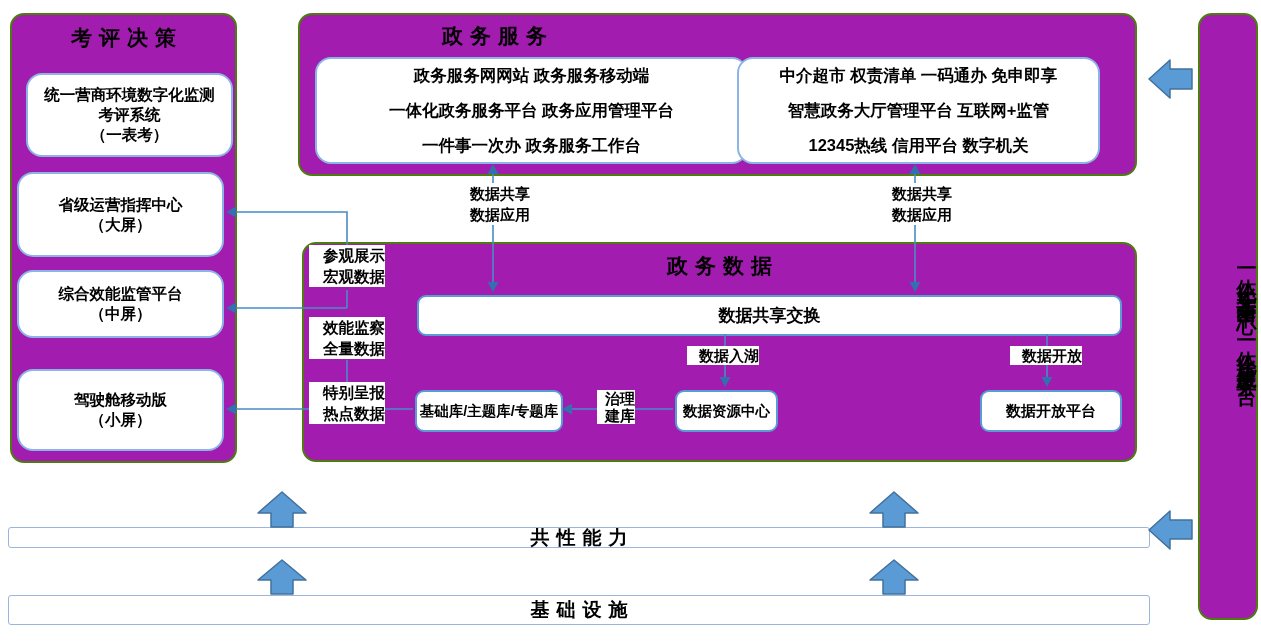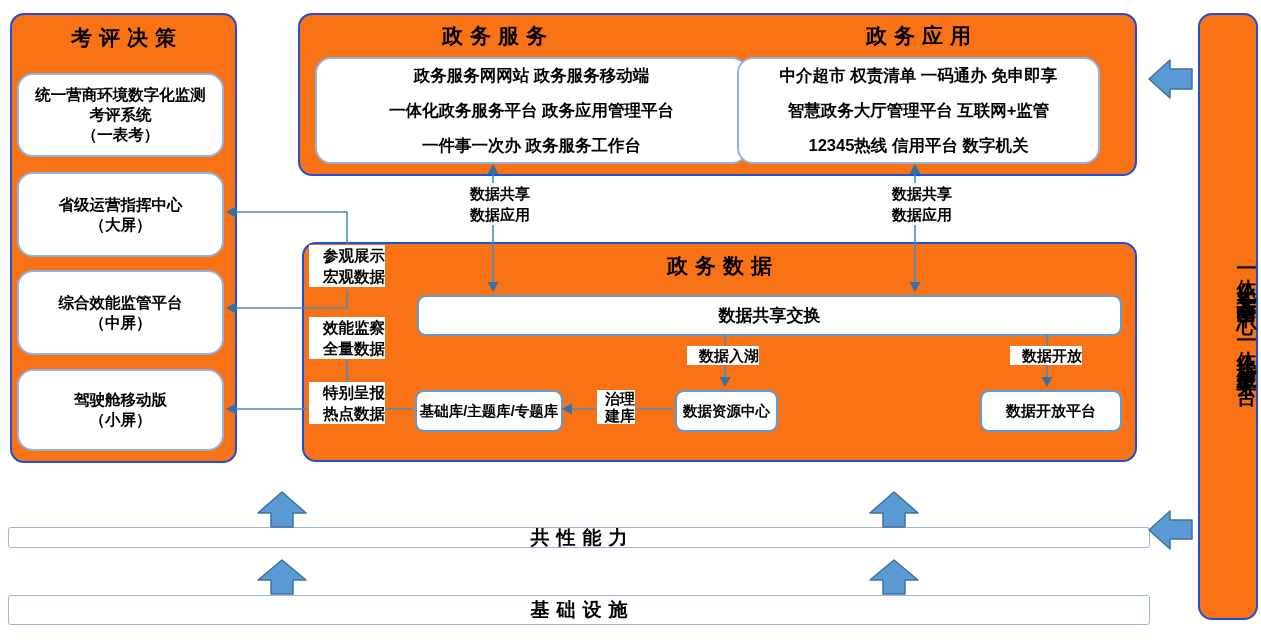--- a/index.html
+++ b/index.html
@@ -3,21 +3,21 @@
 <meta charset="utf-8">
 <style>
   html,body{margin:0;padding:0;background:#ffffff;}
   .canvas{
     position:relative;width:1261px;height:641px;background:#ffffff;
     font-family:"Liberation Sans","DejaVu Sans",sans-serif;
     color:#000;font-weight:700;overflow:hidden;
   }
   .abs{position:absolute;box-sizing:border-box;}
   
-  .container{border:2px solid #1d4ed8;border-radius:14px;background:#f97316;z-index:2;padding-left:38px;}
+  .container{border:2px solid #4d7c0f;border-radius:14px;background:#a21caf;z-index:2;padding-left:38px;}
   
   .soft-box{border:2px solid #8db4e6;border-radius:16px;background:#ffffff;z-index:2;
     display:flex;flex-direction:column;align-items:center;justify-content:center;text-align:center;}
   
   .data-box{border:2px solid #5b9bd5;border-radius:9px;background:#ffffff;z-index:3;
     display:flex;align-items:center;justify-content:center;text-align:center;}
   .panel-title{font-size:21px;letter-spacing:7px;text-indent:7px;text-align:center;z-index:3;}
   .bar{border:1.5px solid #9db4dd;border-radius:3px;background:#ffffff;z-index:2;
     display:flex;align-items:center;justify-content:center;font-size:19px;letter-spacing:7px;text-indent:7px;}
   .lbl{z-index:6;background:#ffffff;text-align:right;line-height:21px;font-size:15px;}
@@ -27,42 +27,41 @@
   .svc-line{font-size:16.5px;line-height:35px;white-space:nowrap;}
   .vtext{writing-mode:vertical-lr;text-orientation:upright;font-size:20px;letter-spacing:5px;line-height:60px;}
 </style>
 </head>
 <body>
 
 <div class="canvas">
 
   <div class="abs container" style="left:10px;top:13px;width:227px;height:450px;">
     <div class="abs panel-title" style="left:0;top:9px;width:100%;">考评决策</div>
-    <div class="abs soft-box left-line" style="left:5px;top:58px;width:207px;height:84px;">
+    <div class="abs soft-box left-line" style="left:14px;top:58px;width:207px;height:84px;">
       <span class="ln">统一营商环境数字化监测</span>
       <span class="ln">考评系统</span>
       <span class="ln">（一表考）</span>
     </div>
     <div class="abs soft-box left-line" style="left:5px;top:157px;width:207px;height:85px;">
       <span class="ln">省级运营指挥中心</span>
       <span class="ln">（大屏）</span>
     </div>
-    <div class="abs soft-box left-line" style="left:5px;top:255px;width:207px;height:85px;">
+    <div class="abs soft-box left-line" style="left:5px;top:255px;width:207px;height:68px;">
       <span class="ln">综合效能监管平台</span>
       <span class="ln">（中屏）</span>
     </div>
     <div class="abs soft-box left-line" style="left:5px;top:354px;width:207px;height:82px;align-items:center;">
       <span class="ln">驾驶舱移动版</span>
       <span class="ln">（小屏）</span>
     </div>
   </div>
 
   <div class="abs container" style="left:298px;top:13px;width:839px;height:163px;">
     <div class="abs panel-title" style="left:15px;top:7px;width:359px;">政务服务</div>
-    <div class="abs panel-title" style="left:437px;top:7px;width:363px;">政务应用</div>
     <div class="abs soft-box svc-line" style="left:15px;top:42px;width:433px;height:107px;">
       <span class="ln">政务服务网网站 政务服务移动端</span>
       <span class="ln">一体化政务服务平台 政务应用管理平台</span>
       <span class="ln">一件事一次办 政务服务工作台</span>
     </div>
     <div class="abs soft-box svc-line" style="left:437px;top:42px;width:363px;height:107px;">
       <span class="ln">中介超市 权责清单 一码通办 免申即享</span>
       <span class="ln">智慧政务大厅管理平台 互联网+监管</span>
       <span class="ln">12345热线 信用平台 数字机关</span>
     </div>

